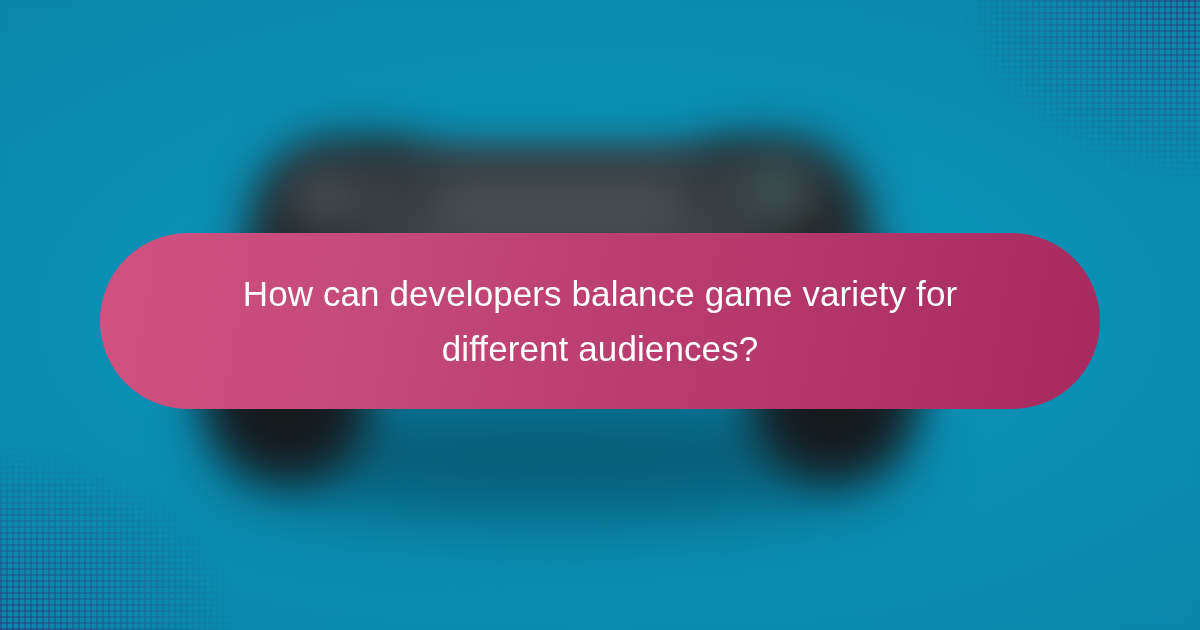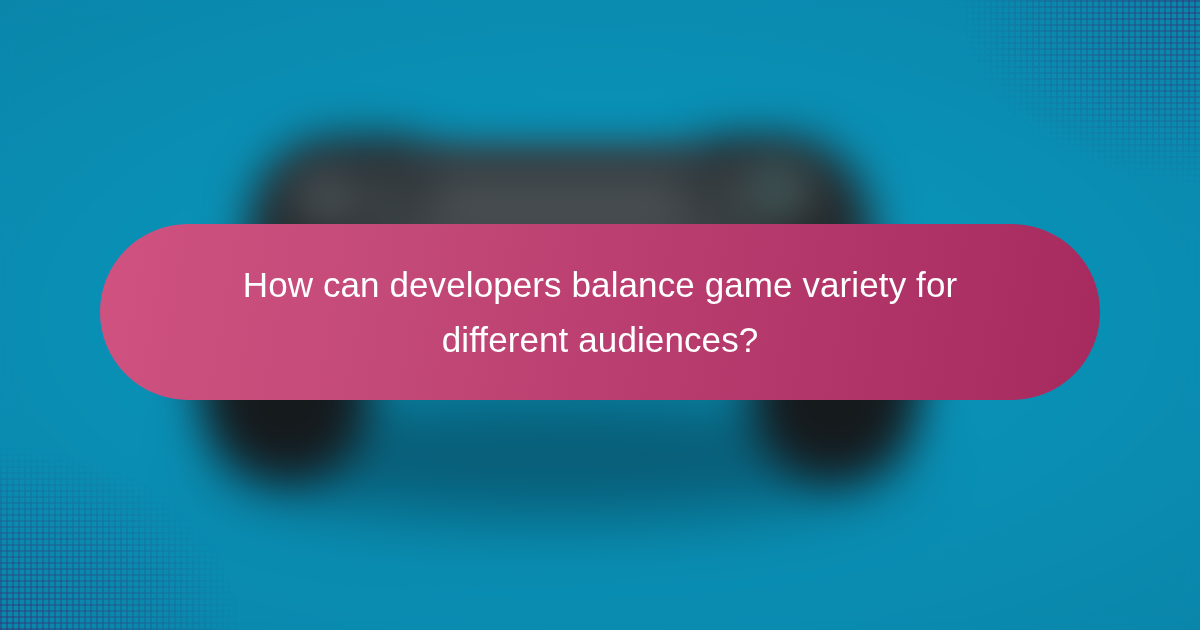--- a/index.html
+++ b/index.html
@@ -141,21 +141,21 @@
   .dots-bl {
     left: 0; bottom: 0;
     -webkit-mask-image: radial-gradient(ellipse 100% 100% at 0% 100%, #000 0%, rgba(0,0,0,0.55) 42%, transparent 80%);
     mask-image: radial-gradient(ellipse 100% 100% at 0% 100%, #000 0%, rgba(0,0,0,0.55) 42%, transparent 80%);
   }
 
   
   .pill {
     position: absolute;
     left: 100px;
-    top: 224px;
+    top: 233px;
     width: 1000px;
     height: 176px;
     border-radius: 88px;
     background: linear-gradient(100deg, #cf5280 0%, #c44a79 28%, #b63a6c 62%, #a62a5e 100%);
     display: flex;
     align-items: center;
     justify-content: center;
     box-sizing: border-box;
     padding: 0 96px;
   }

